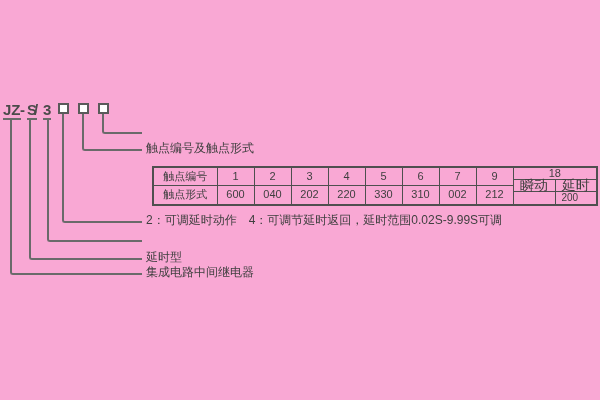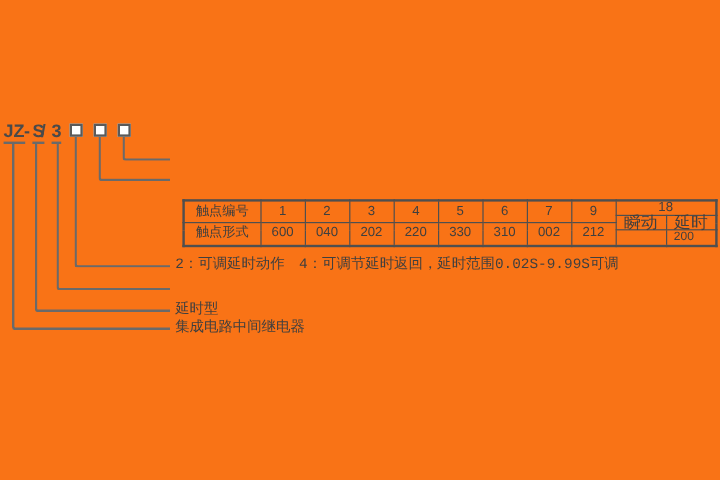--- a/index.html
+++ b/index.html
@@ -1,17 +1,17 @@
 <!DOCTYPE html>
 <html><head>
 <meta charset="utf-8">
 <style>
   html,body { margin:0; padding:0; background:#ffffff; }
   .page {
-    position:relative; width:600px; height:400px; background:#f97316;
+    position:relative; width:600px; height:400px; background:#f9a8d4;
     font-family:"Liberation Sans", sans-serif; color:#3f3f3f; overflow:hidden;
   }
 
   
   .mc {
     position:absolute; top:102px; font-size:15px; font-weight:700;
     color:#4a4a4a; line-height:15px; letter-spacing:0;
   }
   .mc.u { border-bottom:2px solid #6a6a6a; padding-bottom:1px; }
   .mc-jz   { left:3px;  }
@@ -38,21 +38,21 @@
   .c3 { left:47px;  top:119px; width:93px;  height:121px; } 
   .c4 { left:62px;  top:114px; width:78px;  height:107px; } 
   .c5 { left:82px;  top:114px; width:58px;  height:35px;  } 
   .c6 { left:102px; top:114px; width:38px;  height:18px;  } 
 
   
   .callout {
     position:absolute; left:146px; font-size:12px; line-height:13px;
     white-space:nowrap; color:#3f3f3f;
   }
-  .l1 { top:125px; } .l2 { top:142px; } .l3 { top:214px;font-family:Liberation Mono, monospace; }
+  .l1 { top:125px; } .l2 { top:142px; } .l3 { top:214px; }
   .l4 { top:233px; } .l5 { top:251px; } .l6 { top:266px; }
 
   
   .spec-table {
     position:absolute; left:152px; top:166px; width:444px;
     border-collapse:collapse; table-layout:fixed;
     border:2px solid #4f4f4f;
   }
   .spec-table td {
     border:1px solid #4f4f4f; text-align:center; vertical-align:middle;
@@ -80,20 +80,21 @@
   <div class="digit-box db2"></div>
   <div class="digit-box db3"></div>
 
   <div class="conn c1"></div>
   <div class="conn c2"></div>
   <div class="conn c3"></div>
   <div class="conn c4"></div>
   <div class="conn c5"></div>
   <div class="conn c6"></div>
 
+  <div class="callout l2">触点编号及触点形式</div>
   <div class="callout l3">2：可调延时动作　4：可调节延时返回，延时范围0.02S-9.99S可调</div>
   <div class="callout l5">延时型</div>
   <div class="callout l6">集成电路中间继电器</div>
 
   <table class="spec-table">
     <colgroup>
       <col style="width:64px">
       <col style="width:37px">
         <col style="width:37px">
         <col style="width:37px">

